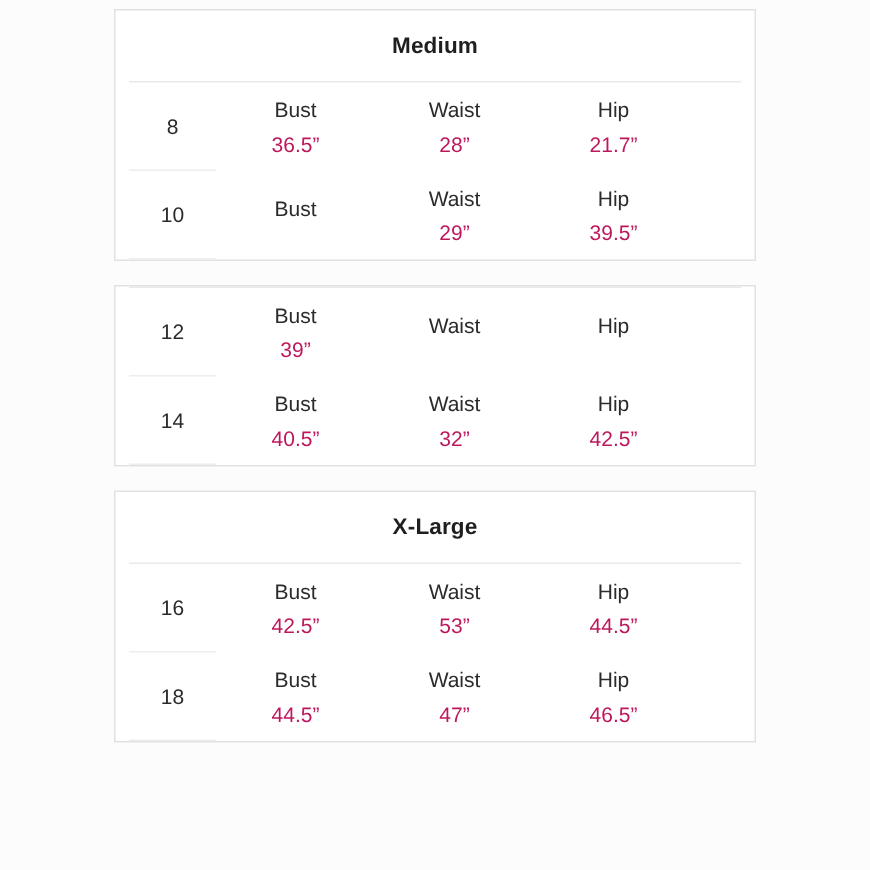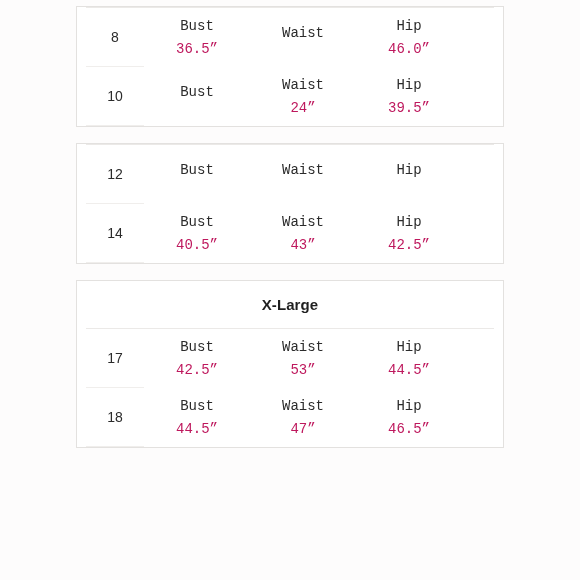--- a/index.html
+++ b/index.html
@@ -72,21 +72,20 @@
     text-align: center;
     font-size: 14px;
     color: #2b2b2b;
     line-height: 1;
   }
 
   .cell-measure {
     flex: 0 0 106px;
     text-align: center;
     line-height: 1;
-    font-family: Liberation Mono, monospace;
   }
 
   .cell-measure.bust   { flex: 0 0 106px; }
   .cell-measure.waist  { flex: 0 0 106px; }
   .cell-measure.hip    { flex: 0 0 106px; }
 
   .measure-label {
     font-size: 14px;
     color: #2b2b2b;
     display: block;
@@ -100,98 +99,103 @@
     display: block;
     line-height: 1;
   }
 </style>
 </head>
 <body>
 
 <div class="size-chart">
 
   <div class="size-card">
+    <div class="card-header">
+      <span class="card-header-title">Medium</span>
+    </div>
     <div class="header-rule"></div>
 
     <div class="size-row">
       <div class="cell-size">8</div>
       <div class="cell-measure bust">
         <span class="measure-label">Bust</span>
         <span class="measure-value">36.5”</span>
       </div>
       <div class="cell-measure waist">
         <span class="measure-label">Waist</span>
-      </div>
-      <div class="cell-measure hip">
-        <span class="measure-label">Hip</span>
-        <span class="measure-value">46.0”</span>
+        <span class="measure-value">28”</span>
+      </div>
+      <div class="cell-measure hip">
+        <span class="measure-label">Hip</span>
+        <span class="measure-value">21.7”</span>
       </div>
     </div>
     <div class="row-rule"></div>
 
     <div class="size-row">
       <div class="cell-size">10</div>
       <div class="cell-measure bust">
         <span class="measure-label">Bust</span>
       </div>
       <div class="cell-measure waist">
         <span class="measure-label">Waist</span>
-        <span class="measure-value">24”</span>
+        <span class="measure-value">29”</span>
       </div>
       <div class="cell-measure hip">
         <span class="measure-label">Hip</span>
         <span class="measure-value">39.5”</span>
       </div>
     </div>
     <div class="row-rule"></div>
   </div>
 
   <div class="size-card">
     <div class="header-rule"></div>
 
     <div class="size-row">
       <div class="cell-size">12</div>
       <div class="cell-measure bust">
         <span class="measure-label">Bust</span>
+        <span class="measure-value">39”</span>
       </div>
       <div class="cell-measure waist">
         <span class="measure-label">Waist</span>
       </div>
       <div class="cell-measure hip">
         <span class="measure-label">Hip</span>
       </div>
     </div>
     <div class="row-rule"></div>
 
     <div class="size-row">
       <div class="cell-size">14</div>
       <div class="cell-measure bust">
         <span class="measure-label">Bust</span>
         <span class="measure-value">40.5”</span>
       </div>
       <div class="cell-measure waist">
         <span class="measure-label">Waist</span>
-        <span class="measure-value">43”</span>
+        <span class="measure-value">32”</span>
       </div>
       <div class="cell-measure hip">
         <span class="measure-label">Hip</span>
         <span class="measure-value">42.5”</span>
       </div>
     </div>
     <div class="row-rule"></div>
   </div>
 
   <div class="size-card">
     <div class="card-header">
       <span class="card-header-title">X-Large</span>
     </div>
     <div class="header-rule"></div>
 
     <div class="size-row">
-      <div class="cell-size">17</div>
+      <div class="cell-size">16</div>
       <div class="cell-measure bust">
         <span class="measure-label">Bust</span>
         <span class="measure-value">42.5”</span>
       </div>
       <div class="cell-measure waist">
         <span class="measure-label">Waist</span>
         <span class="measure-value">53”</span>
       </div>
       <div class="cell-measure hip">
         <span class="measure-label">Hip</span>

